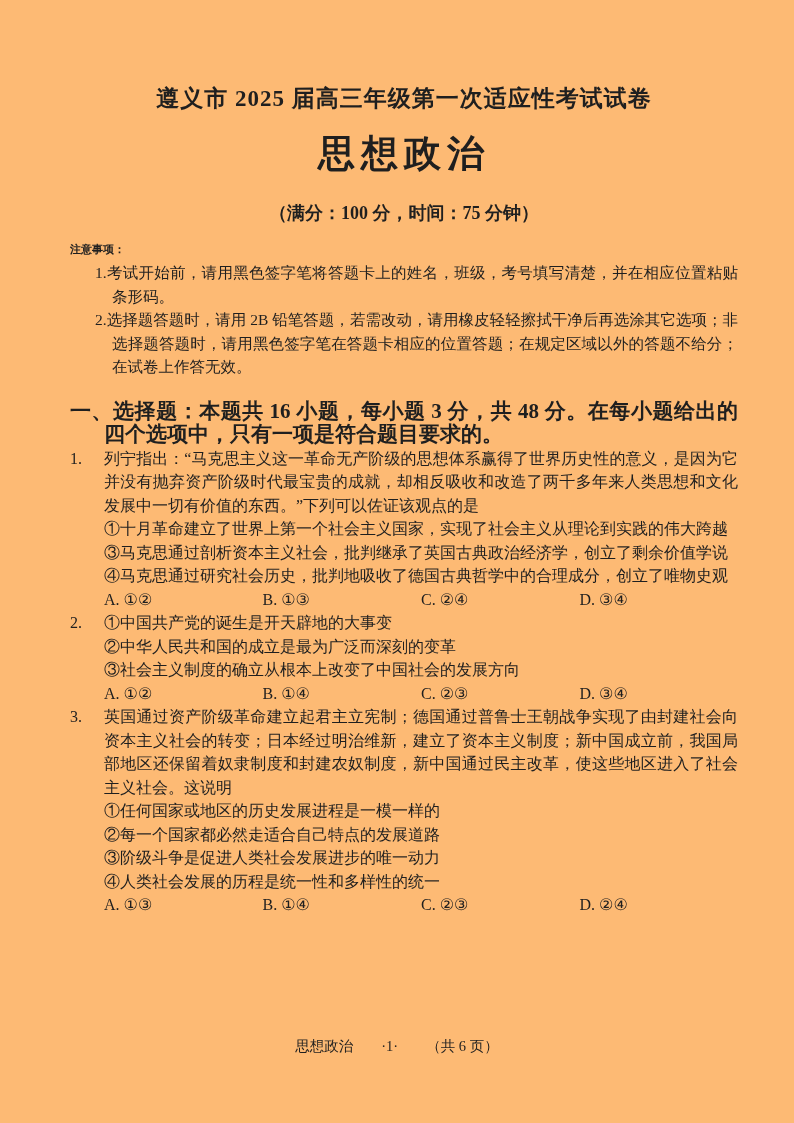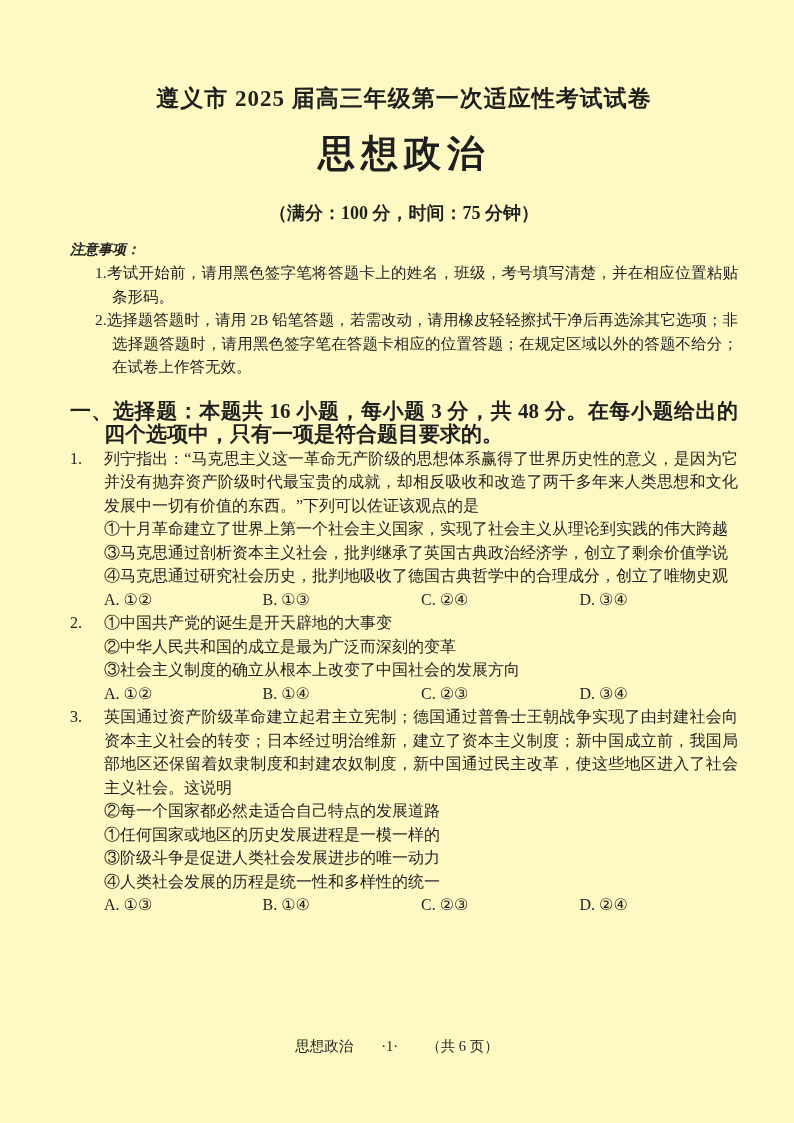--- a/index.html
+++ b/index.html
@@ -5,21 +5,21 @@
   html, body {
     margin: 0;
     padding: 0;
     background: #ffffff;
   }
   .page {
     position: relative;
     width: 794px;
     height: 1123px;
     margin: 0 auto;
-    background: #fef9c3;
+    background: #fdba74;
     color: #1f1f1f;
     font-family: "Liberation Serif", "DejaVu Serif", serif;
     overflow: hidden;
   }
   .content {
     padding: 0 56px 0 70px;
   }
   .exam-title {
     text-align: center;
     font-weight: bold;
@@ -38,24 +38,23 @@
   }
   .exam-meta {
     text-align: center;
     font-weight: bold;
     font-size: 18px;
     line-height: 22px;
     margin-top: 26px;
   }
   .notice-heading {
     font-weight: bold;
-    font-size: 14px;
+    font-size: 11px;
     line-height: 23px;
     margin-top: 14px;
-    font-style: italic;
   }
   .notice-item {
     font-size: 15.5px;
     line-height: 23.5px;
     padding-left: 42px;
     text-indent: -17px;
     text-align: justify;
     text-justify: inter-character;
   }
   .section-heading {
@@ -153,22 +152,22 @@
           <span class="q-choice">C. ②③</span>
           <span class="q-choice">D. ③④</span>
         </div>
       </div>
     </div>
 
     <div class="question">
       <div class="q-num">3.</div>
       <div class="q-body">
         <div class="q-stem">英国通过资产阶级革命建立起君主立宪制；德国通过普鲁士王朝战争实现了由封建社会向资本主义社会的转变；日本经过明治维新，建立了资本主义制度；新中国成立前，我国局部地区还保留着奴隶制度和封建农奴制度，新中国通过民主改革，使这些地区进入了社会主义社会。这说明</div>
+        <div class="q-option">①任何国家或地区的历史发展进程是一模一样的</div>
         <div class="q-option">②每一个国家都必然走适合自己特点的发展道路</div>
-        <div class="q-option">①任何国家或地区的历史发展进程是一模一样的</div>
         <div class="q-option">③阶级斗争是促进人类社会发展进步的唯一动力</div>
         <div class="q-option">④人类社会发展的历程是统一性和多样性的统一</div>
         <div class="q-choices">
           <span class="q-choice">A. ①③</span>
           <span class="q-choice">B. ①④</span>
           <span class="q-choice">C. ②③</span>
           <span class="q-choice">D. ②④</span>
         </div>
       </div>
     </div>

